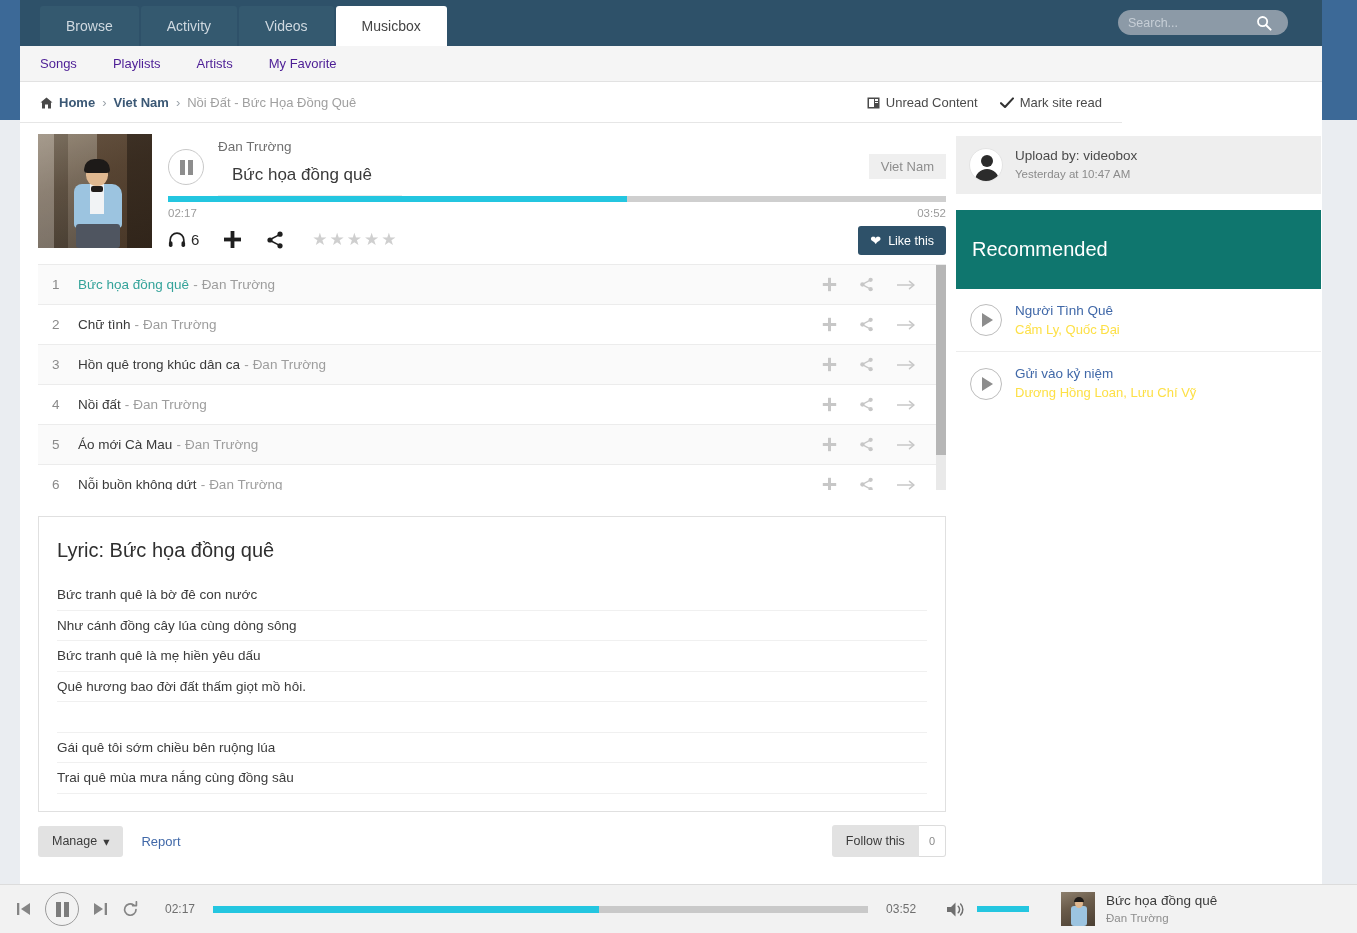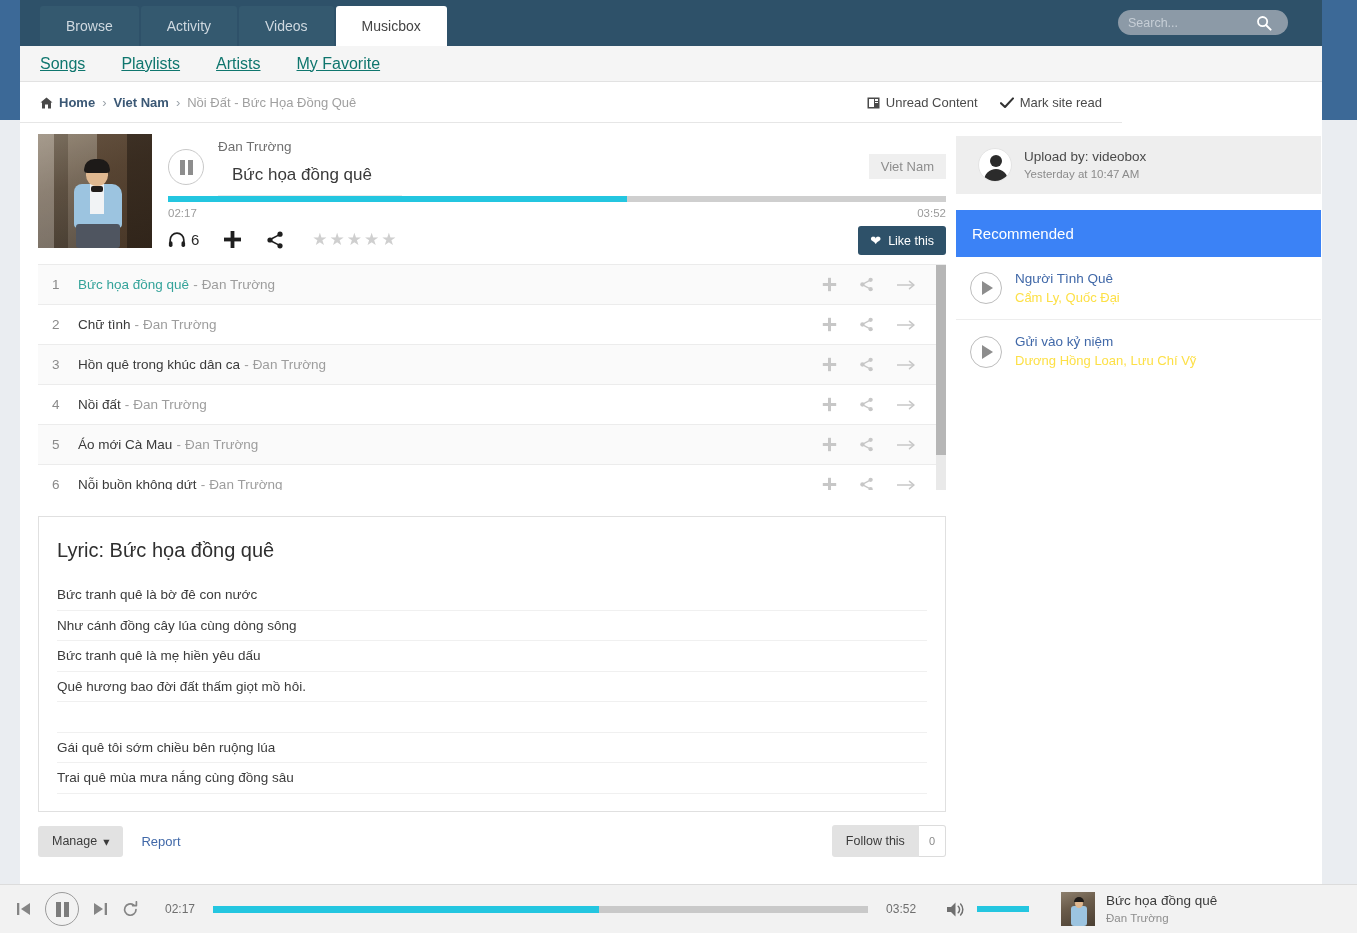--- a/index.html
+++ b/index.html
@@ -73,21 +73,21 @@
 
   
   #subnav {
     position: absolute; left: 20px; top: 46px;
     width: 1302px; height: 36px;
     background: #f5f5f5;
     border-bottom: 1px solid #e2e2e2;
     display: flex; align-items: center;
     padding-left: 20px;
   }
-  .subnav-item { color: #0f766e; font-size: 16px; margin-right: 36px; cursor: pointer; text-decoration: underline; }
+  .subnav-item { color: #4c1d95; font-size: 13px; margin-right: 36px; cursor: pointer; }
 
   
   #crumbrow {
     position: absolute; left: 20px; top: 83px;
     width: 1102px; height: 40px;
     display: flex; align-items: center;
     padding: 14px 20px;
     border-bottom: 1px solid #e6e6e6;
   }
   #crumb { display: flex; align-items: center; font-size: 13px; }
@@ -215,37 +215,37 @@
   }
   #followcount {
     background: #fff; border: 1px solid #dcdcdc; border-left: 0;
     color: #8a8a8a; font-size: 11px;
     display: flex; align-items: center; padding: 0 10px;
     border-radius: 0 3px 3px 0;
   }
 
   
   #uploader {
-    background: #eeeeee; padding: 12px 22px;
-    display: flex; align-items: center; gap: 12px;
+    background: #eeeeee; padding: 12px 13px;
+    display: flex; align-items: flex-end; gap: 12px;
     height: 58px;
   }
   .avatar {
     width: 34px; height: 34px; border-radius: 50%;
     background: #ffffff; position: relative; overflow: hidden; flex: 0 0 auto;
     border: 1px solid #e4e4e4;
   }
   .avatar .ah { position: absolute; left: 11px; top: 6px; width: 12px; height: 12px; border-radius: 50%; background: #2b2b2b; }
   .avatar .ab { position: absolute; left: 5px; top: 20px; width: 24px; height: 18px; border-radius: 12px 12px 0 0; background: #2b2b2b; }
   #uploader .ul { line-height: 1.4; }
   #uploader .uname { font-size: 13.5px; color: #4a4a4a; }
   #uploader .udate { font-size: 11.5px; color: #8b8b8b; }
 
   #recbox { margin-top: 16px; }
-  #rechead { background: #3b82f6; color: #fff; font-size: 15px; padding: 15px 16px; }
+  #rechead { background: #0f766e; color: #fff; font-size: 20px; padding: 28px 16px; }
   .rec { display: flex; align-items: center; gap: 13px; padding: 12px 0 12px 14px; border-bottom: 1px solid #ededed; }
   .rec:last-child { border-bottom: 0; }
   .recplay {
     width: 32px; height: 32px; border-radius: 50%;
     border: 1px solid #bdbdbd; flex: 0 0 auto;
     display: flex; align-items: center; justify-content: center;
     cursor: pointer;
   }
   .recplay .tri {
     width: 0; height: 0; margin-left: 3px;

